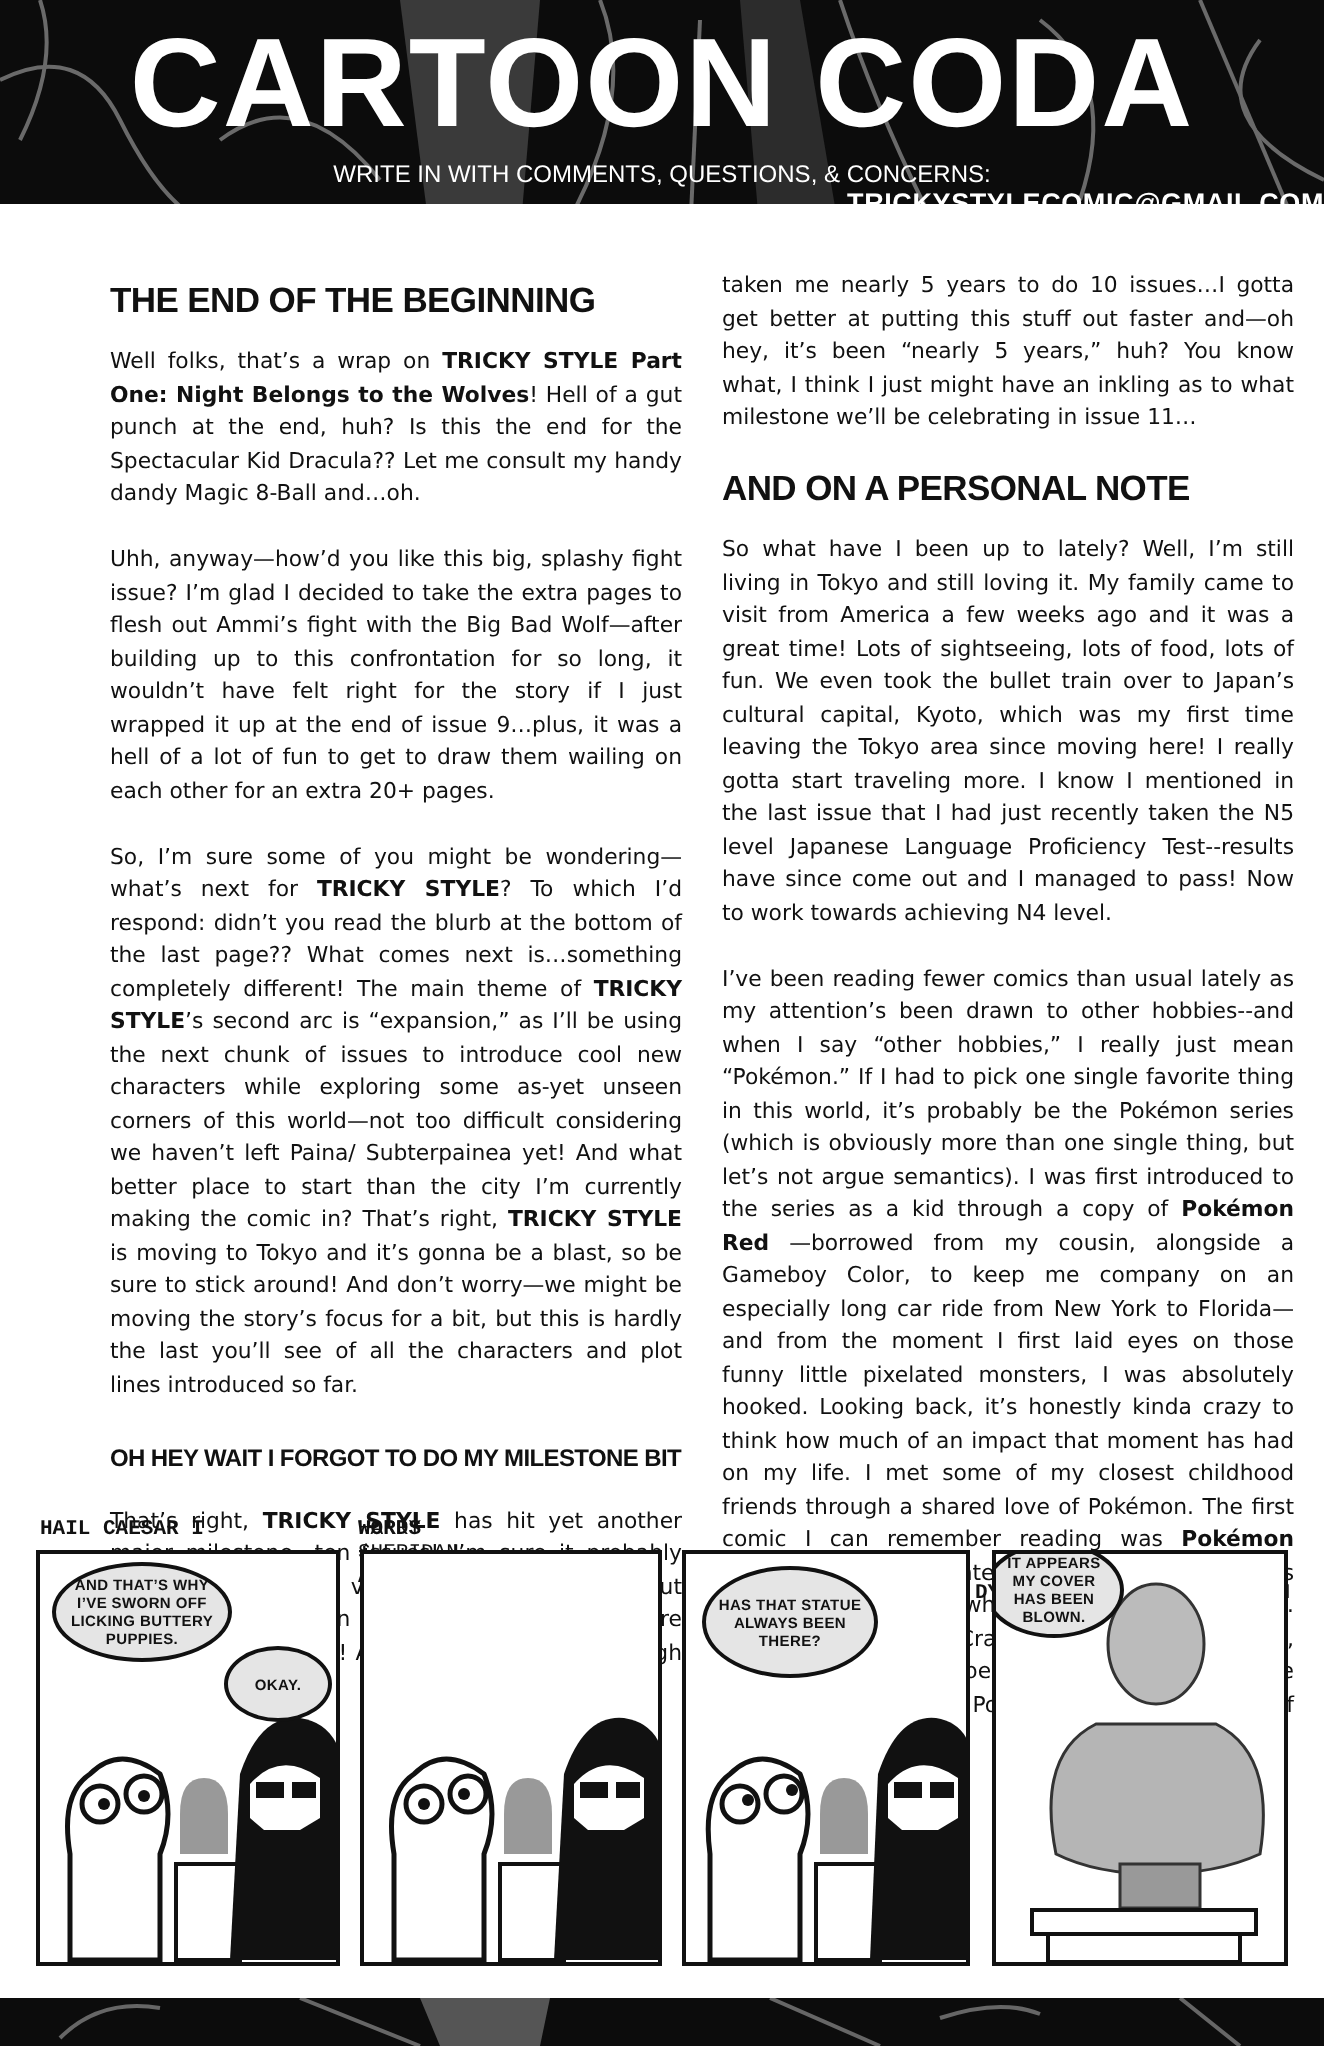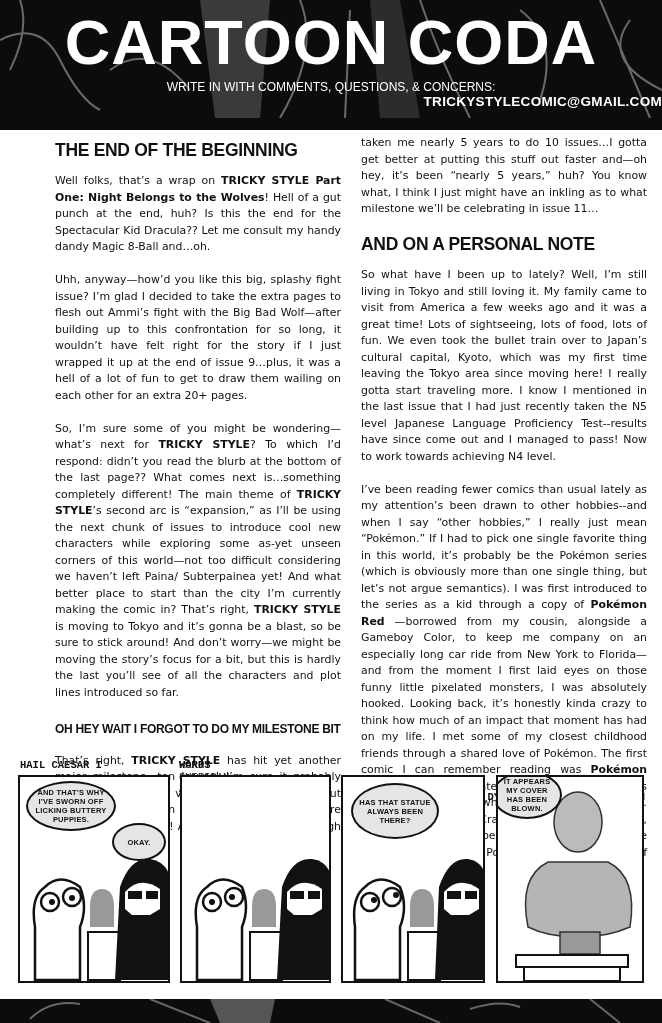--- a/index.html
+++ b/index.html
@@ -1,17 +1,17 @@
 <!DOCTYPE html>
 <html><head>
 <meta charset="utf-8">
 <style>
   html,body{margin:0;padding:0;background:#fff;}
   body{width:662px;height:1023px;position:relative;overflow:hidden;font-family:"DejaVu Sans","Liberation Sans",sans-serif;color:#111;}
-  .header{position:absolute;left:0;top:0;width:662px;height:130px;background:#0c0c0c;overflow:hidden;}
+  .header{position:absolute;left:0;top:0;width:662px;height:102px;background:#0c0c0c;overflow:hidden;}
   .header svg.bgart{position:absolute;left:0;top:0;}
   .title{position:absolute;left:0;top:6px;width:662px;text-align:center;color:#fff;font-family:"Liberation Sans",sans-serif;font-weight:bold;font-size:63px;letter-spacing:1px;line-height:72px;}
   .sub{position:absolute;left:0;top:80px;width:662px;text-align:center;color:#fff;font-family:"Liberation Sans",sans-serif;font-size:12px;line-height:14px;}
   .email{position:absolute;left:0;top:94px;width:662px;text-align:right;color:#fff;font-family:"Liberation Sans",sans-serif;font-weight:bold;font-size:13.5px;line-height:16px;letter-spacing:.3px;}
   .col{position:absolute;top:140px;width:286px;font-size:10.9px;line-height:16.5px;text-align:justify;margin-left:18px;}
   .col.left{left:37px;}
   .col.right{left:343px;top:135px;}
   .col p{margin:0 0 16.5px 0;}
   .col h2{margin:0 0 13px 0;font-family:"Liberation Sans",sans-serif;font-weight:900;font-size:17.5px;line-height:20px;letter-spacing:-.3px;text-align:left;}
   .col h2.big{font-size:12px;line-height:22px;}

